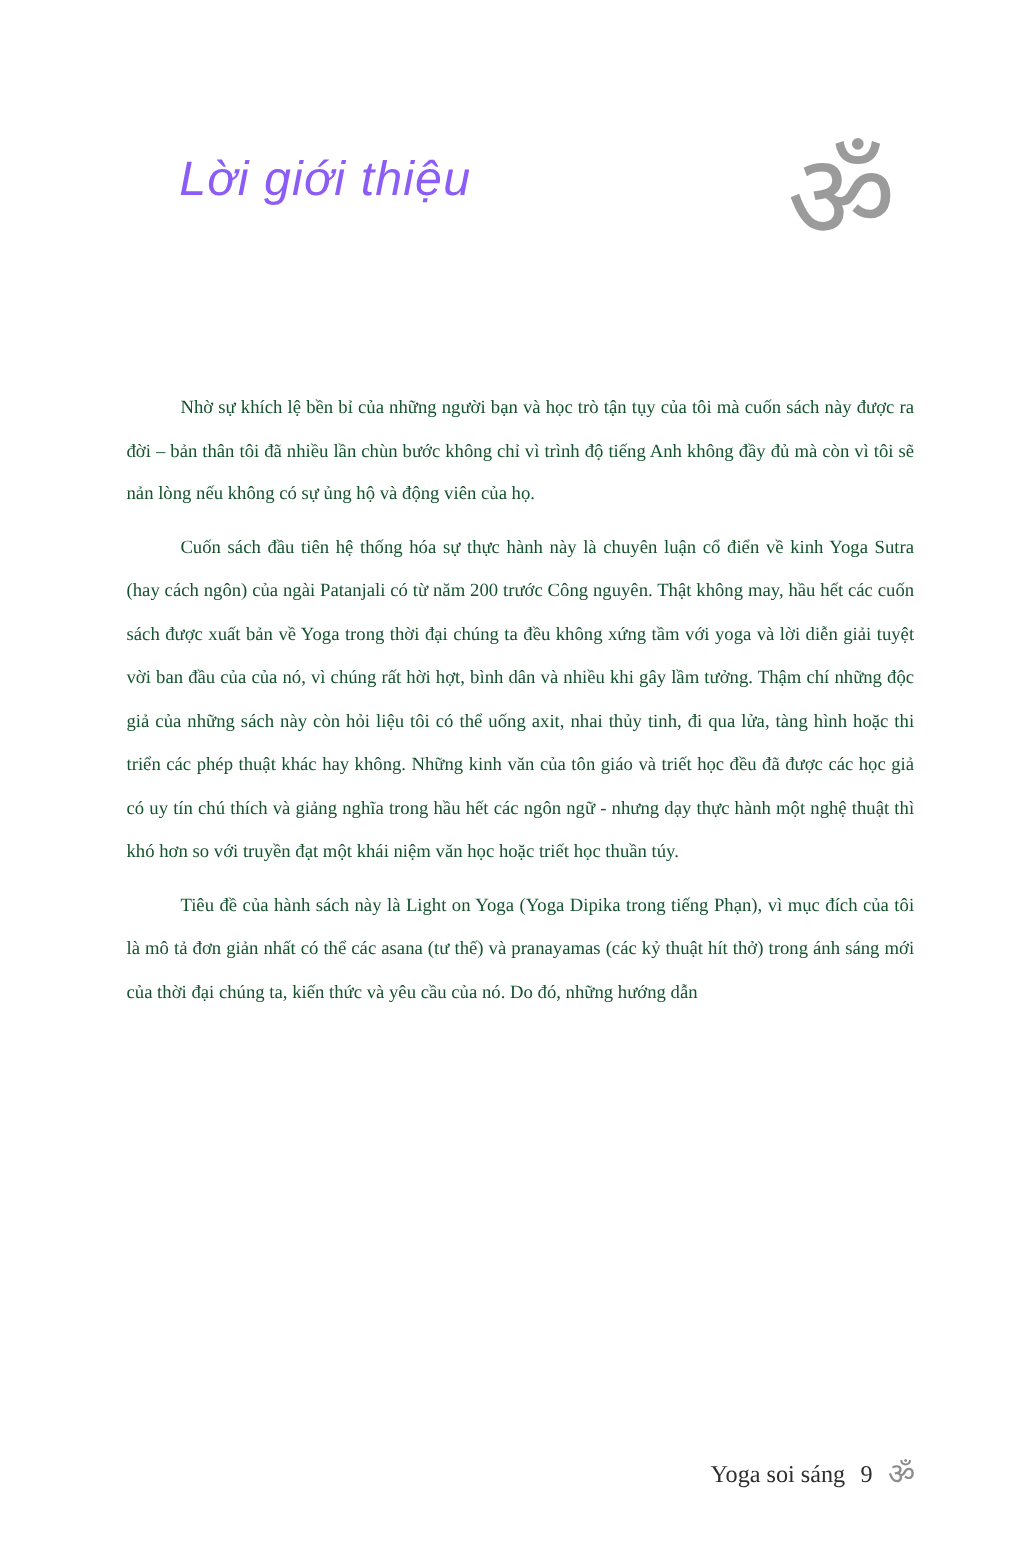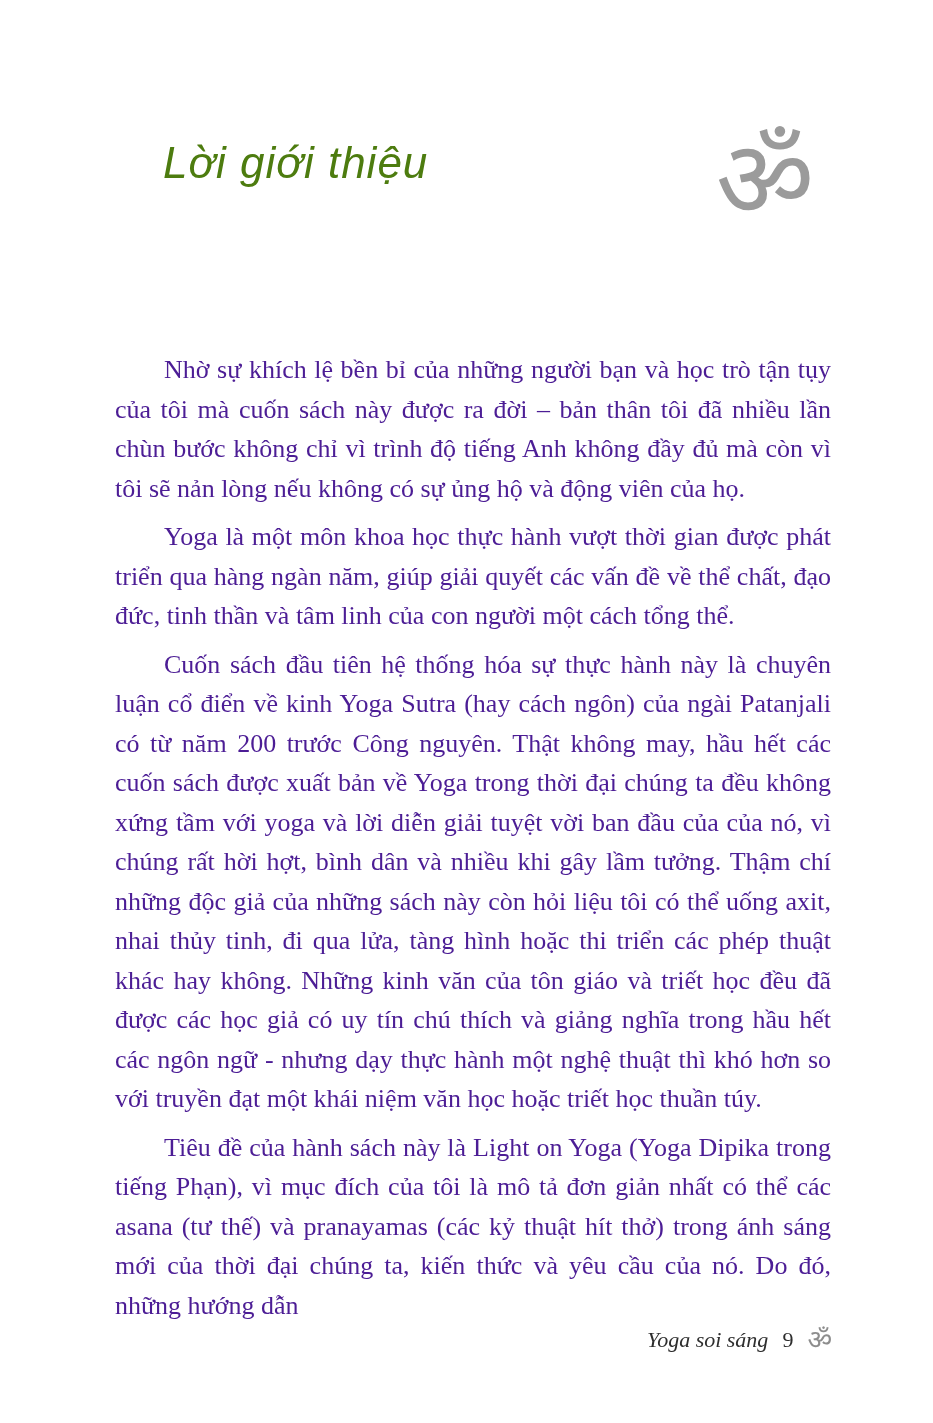--- a/index.html
+++ b/index.html
@@ -15,61 +15,60 @@
   .page-title {
     position: absolute;
     left: 163px;
     top: 138px;
     margin: 0;
     font-family: "Liberation Sans", sans-serif;
     font-style: italic;
     font-weight: 400;
     font-size: 44px;
     letter-spacing: 1px;
-    color: #4d7c0f;
+    color: #8b5cf6;
   }
   .om-large {
     position: absolute;
     left: 700px;
     top: 118px;
     width: 130px;
     text-align: center;
     font-family: "DejaVu Sans", sans-serif;
     font-size: 108px;
     line-height: 1.15;
     color: #9b9b9b;
     user-select: none;
   }
   .body-text {
     position: absolute;
     left: 115px;
     top: 350px;
     width: 716px;
-    font-size: 26px;
+    font-size: 17px;
     line-height: 39.5px;
     text-align: justify;
-    color: #4c1d95;
+    color: #14532d;
   }
   .para {
     margin: 0 0 9px 0;
     text-indent: 49px;
   }
   .italic-title { }
   .page-footer {
     position: absolute;
     right: 101px;
     top: 1318px;
     display: flex;
     align-items: baseline;
     gap: 14px;
     font-size: 22px;
     color: #2e2e2e;
   }
   .footer-book-title {
-    font-style: italic;
     font-family: "Liberation Serif", serif;
   }
   .footer-page-number {
     font-family: "Liberation Serif", serif;
   }
   .footer-om {
     font-family: "DejaVu Sans", sans-serif;
     font-size: 27px;
     color: #8d8d8d;
     position: relative;
@@ -82,21 +81,20 @@
 <div class="page">
 
   <h1 class="page-title">Lời giới thiệu</h1>
 
   <div class="om-large">ॐ</div>
 
   <div class="body-text">
 
     <p class="para"><span>Nhờ sự khích lệ bền bỉ của những người bạn và học trò tận tụy của tôi mà cuốn sách này được ra đời – bản thân tôi đã nhiều lần chùn bước không chỉ vì trình độ tiếng Anh không đầy đủ mà còn vì tôi sẽ nản lòng nếu không có sự ủng hộ và động viên của họ.</span></p>
 
-    <p class="para"><span>Yoga là một môn khoa học thực hành vượt thời gian được phát triển qua hàng ngàn năm, giúp giải quyết các vấn đề về thể chất, đạo đức, tinh thần và tâm linh của con người một cách tổng thể.</span></p>
 
     <p class="para"><span>Cuốn sách đầu tiên hệ thống hóa sự thực hành này là chuyên luận cổ điển về kinh Yoga Sutra (hay cách ngôn) của ngài Patanjali có từ năm 200 trước Công nguyên. Thật không may, hầu hết các cuốn sách được xuất bản về Yoga trong thời đại chúng ta đều không xứng tầm với yoga và lời diễn giải tuyệt vời ban đầu của  của nó, vì chúng rất hời hợt, bình dân và nhiều khi gây lầm tưởng. Thậm chí những độc giả của những sách này còn hỏi liệu tôi có thể uống axit, nhai thủy tinh, đi qua lửa, tàng hình hoặc thi triển các phép thuật khác hay không. Những kinh văn của tôn giáo và triết học đều đã được các học giả có uy tín chú thích và giảng nghĩa trong hầu hết các ngôn ngữ - nhưng dạy thực hành một nghệ thuật thì khó hơn so với truyền đạt một khái niệm văn học hoặc triết học thuần túy.</span></p>
 
     <p class="para"><span>Tiêu đề của hành sách này là </span><span class="italic-title">Light on Yoga</span><span> (Yoga Dipika trong tiếng Phạn), vì mục đích của tôi là mô tả đơn giản nhất có thể các asana (tư thế) và pranayamas (các kỷ thuật hít thở) trong ánh sáng mới của thời đại chúng ta, kiến thức và yêu cầu của nó. Do đó, những hướng dẫn</span></p>
 
   </div>
 
   <div class="page-footer">
     <span class="footer-book-title">Yoga soi sáng</span>
     <span class="footer-page-number">9</span>

